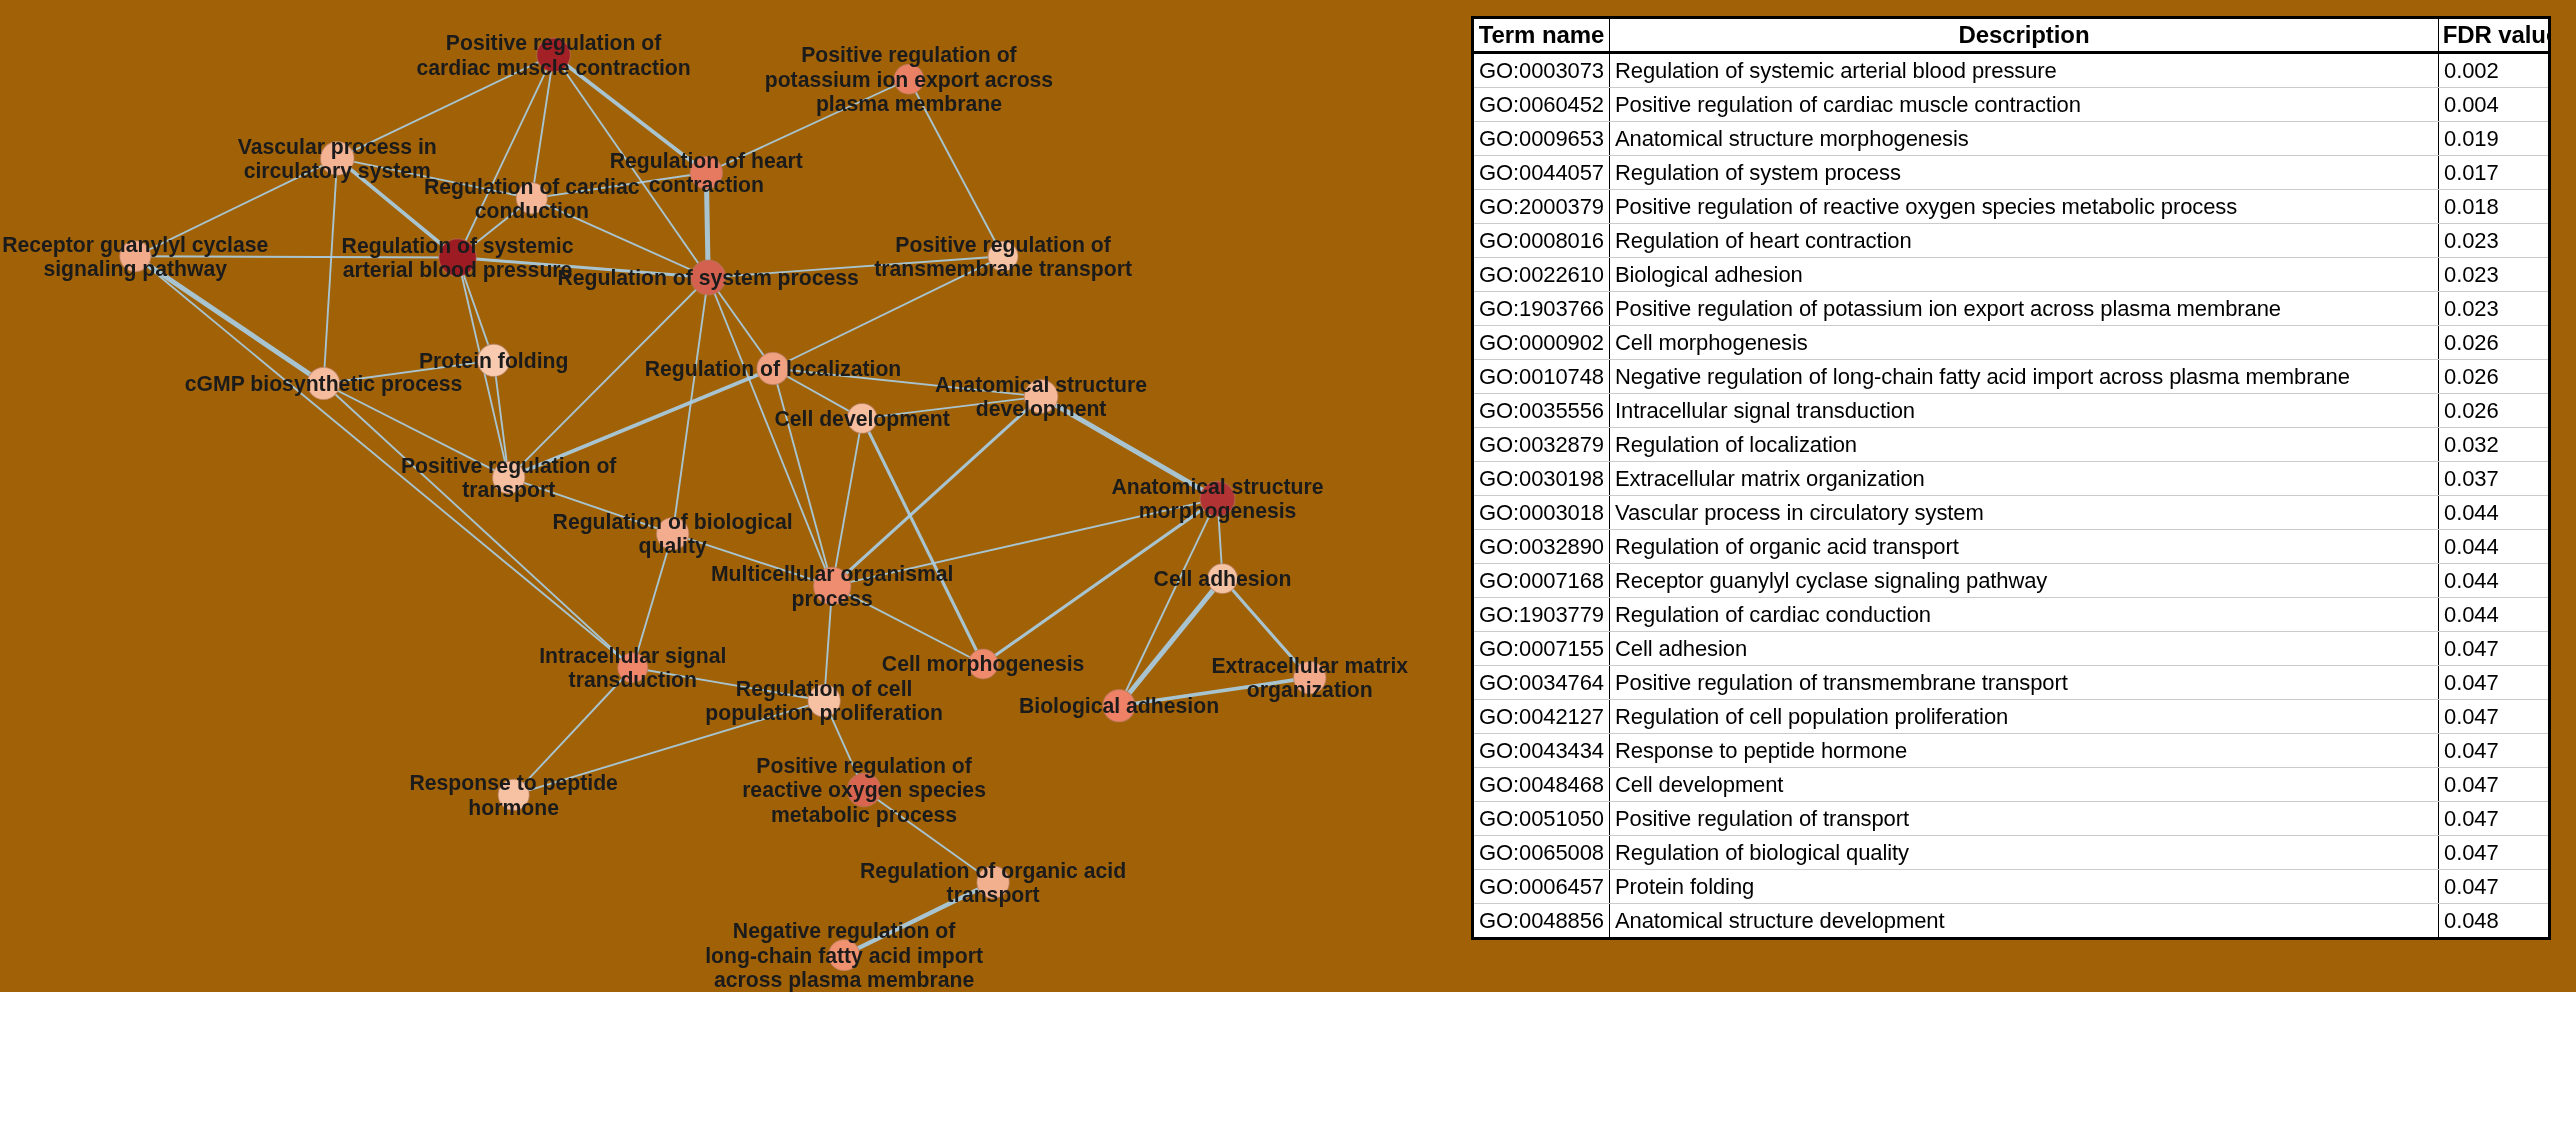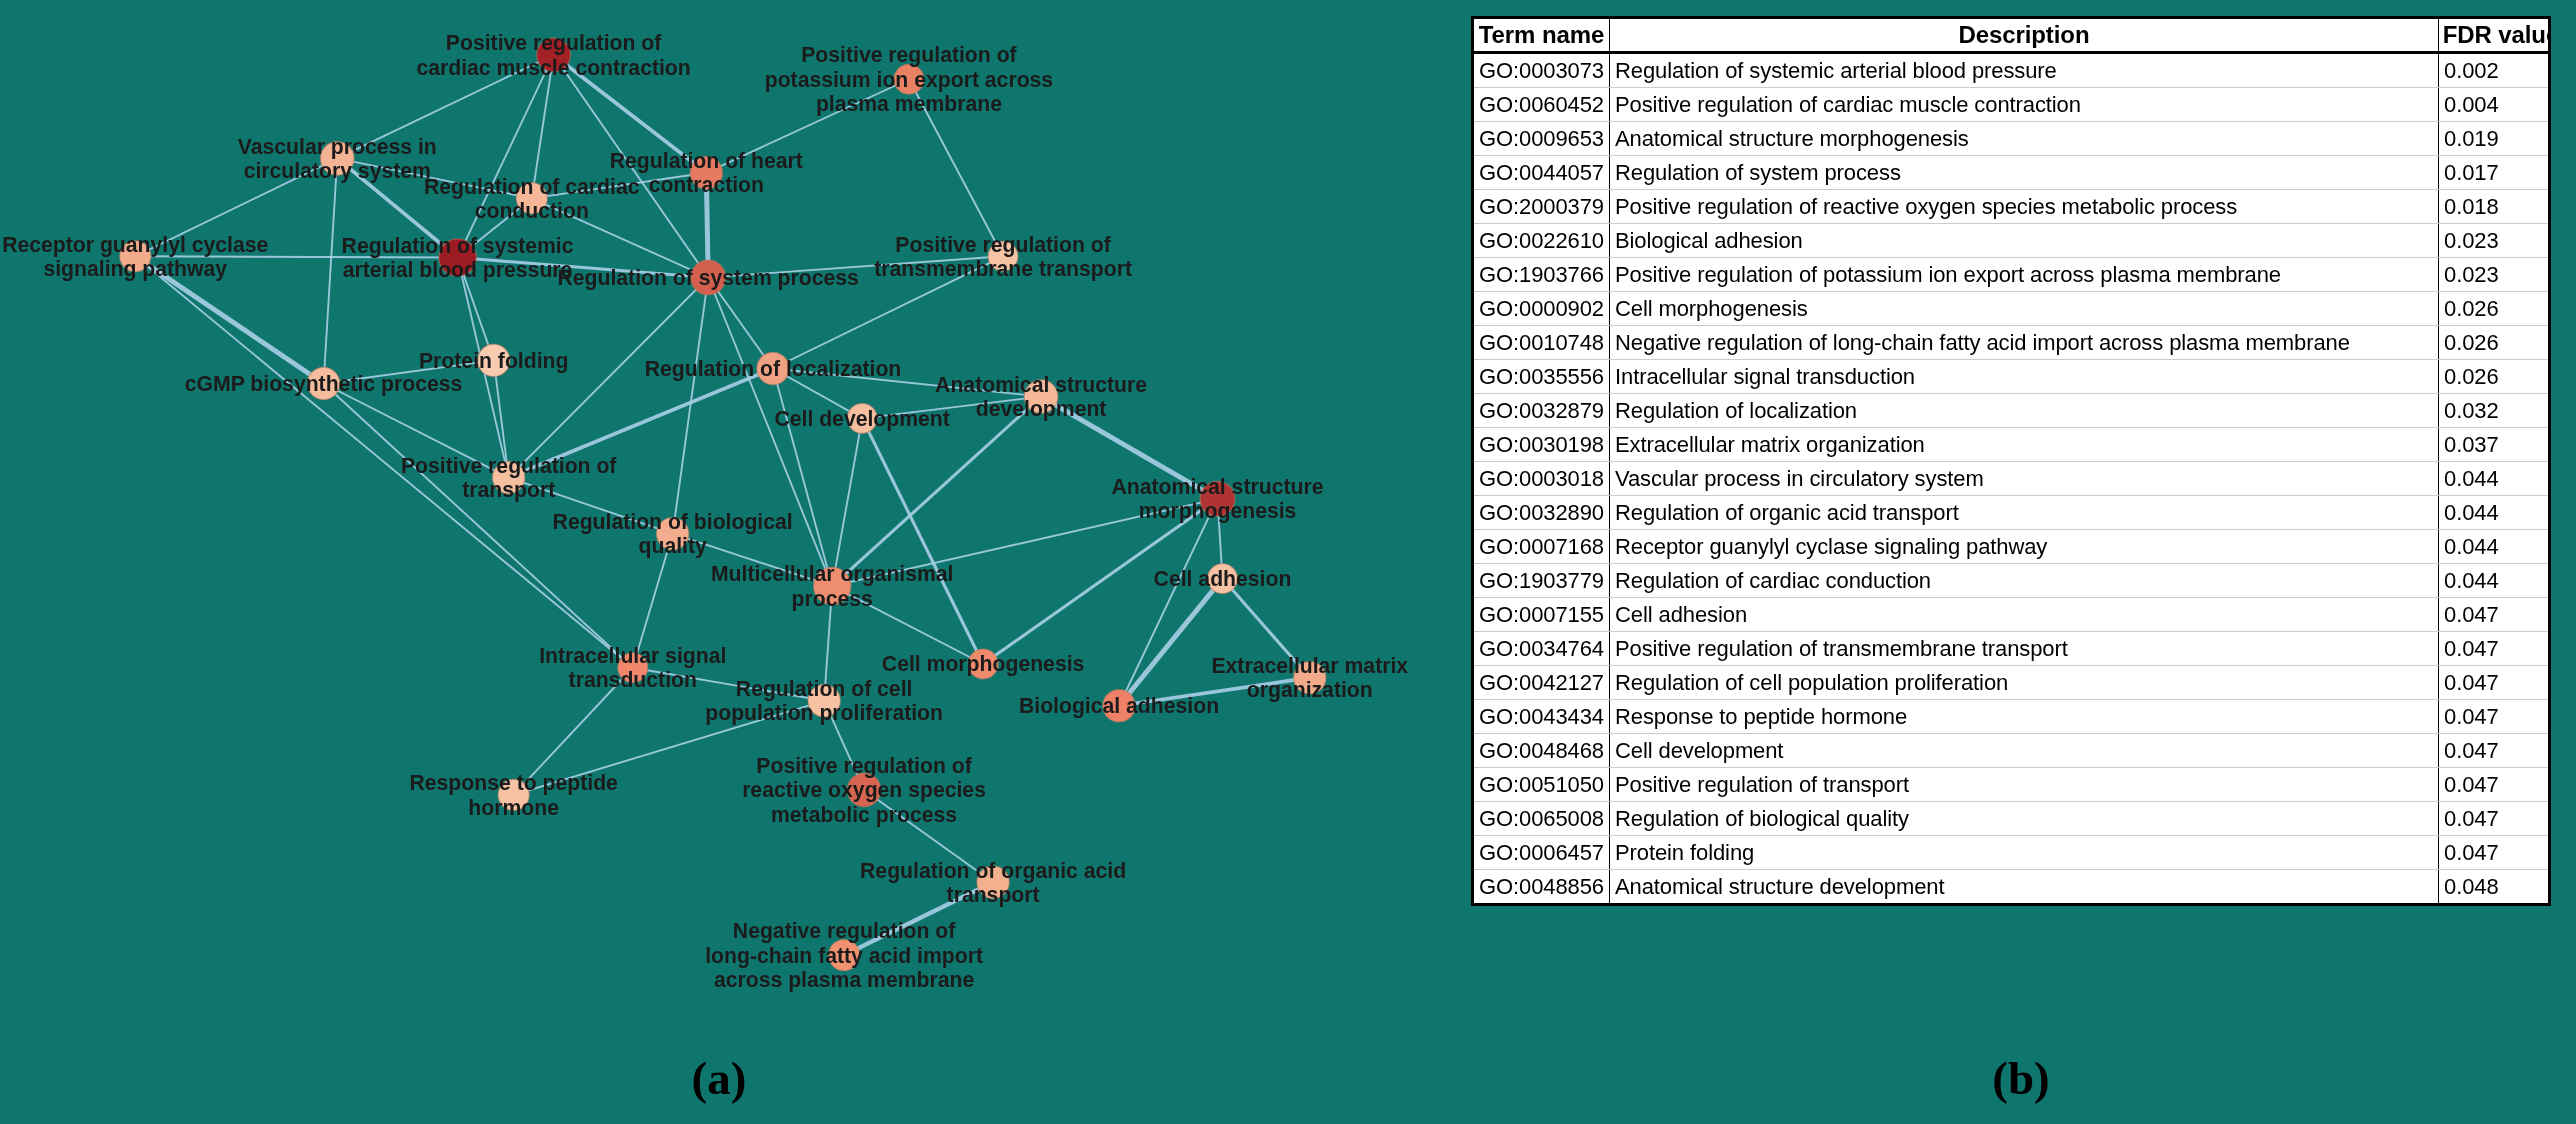--- a/index.html
+++ b/index.html
@@ -1,17 +1,17 @@
 <!DOCTYPE html>
 <html style="font-size:10px"><head>
 <meta charset="utf-8">
 <style>
   html,body{margin:0;padding:0;background:#ffffff;}
   body{width:2576px;height:1124px;font-family:"Liberation Sans","DejaVu Sans",sans-serif;}
-  .figure{position:relative;width:2576px;height:1124px;background:#0f766e;overflow:hidden;}
+  .figure{position:relative;width:2576px;height:992px;background:#a16207;overflow:hidden;}
 
   
   #network-svg{position:absolute;left:0;top:0;}
   #network-svg text{
     font-family:"Liberation Sans","DejaVu Sans",sans-serif;
     font-size:34px;font-weight:600;fill:#1b1b1b;
   }
   #network-svg tspan{dominant-baseline:central;}
 
   
@@ -206,20 +206,25 @@
             <td class="col-0">GO:0044057</td>
             <td class="col-1">Regulation of system process</td>
             <td class="col-2">0.017</td>
           </tr>
           <tr>
             <td class="col-0">GO:2000379</td>
             <td class="col-1">Positive regulation of reactive oxygen species metabolic process</td>
             <td class="col-2">0.018</td>
           </tr>
           <tr>
+            <td class="col-0">GO:0008016</td>
+            <td class="col-1">Regulation of heart contraction</td>
+            <td class="col-2">0.023</td>
+          </tr>
+          <tr>
             <td class="col-0">GO:0022610</td>
             <td class="col-1">Biological adhesion</td>
             <td class="col-2">0.023</td>
           </tr>
           <tr>
             <td class="col-0">GO:1903766</td>
             <td class="col-1">Positive regulation of potassium ion export across plasma membrane</td>
             <td class="col-2">0.023</td>
           </tr>
           <tr>

